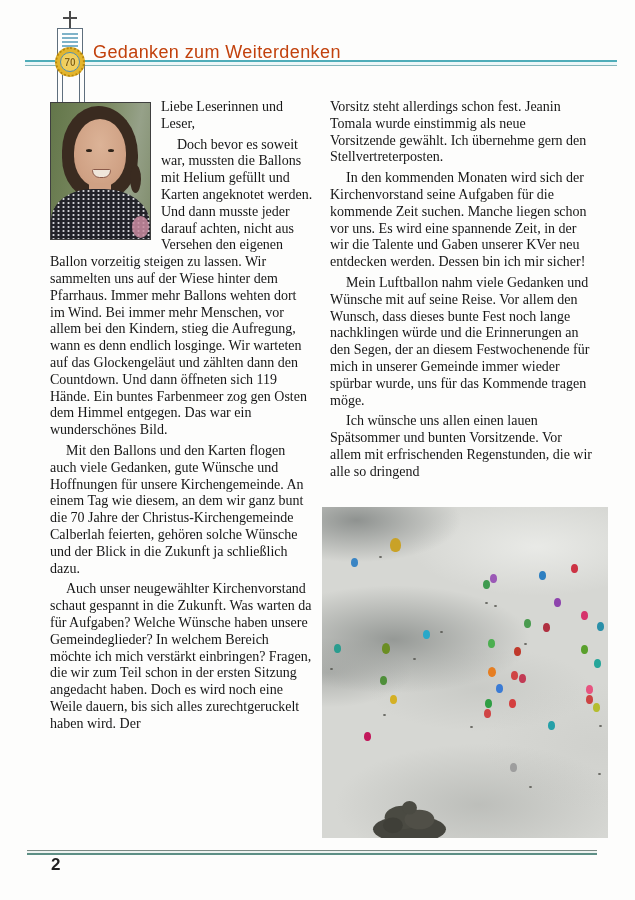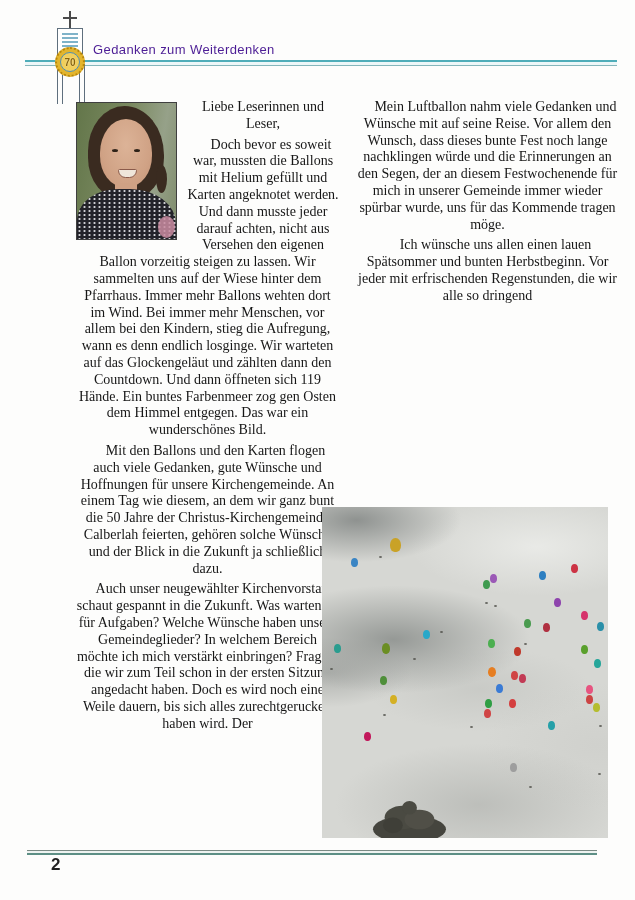--- a/index.html
+++ b/index.html
@@ -26,25 +26,25 @@
   .leg.l{left:9px;} .leg.r{left:31px;}
   .badge{position:absolute;left:7px;top:41px;width:30px;height:30px;border-radius:50%;
     background:#e3b52d;border:2px dotted #b8860b;box-sizing:border-box;
     display:flex;align-items:center;justify-content:center;z-index:3;}
   .badge-inner{width:20px;height:20px;border-radius:50%;background:#f2cf5b;
     border:1px solid #4f8fb5;display:flex;align-items:center;justify-content:center;
     font-family:"Liberation Sans",sans-serif;font-weight:bold;font-size:10px;
     color:#8a6508;text-shadow:0 0 1px #fff;box-sizing:border-box;}
   .page-title{
     position:absolute;left:93px;top:42px;
-    font-family:"Liberation Sans",sans-serif;font-size:13px;font-weight:400;
-    letter-spacing:0.4px;color:#4c1d95;white-space:nowrap;
+    font-family:"Liberation Sans",sans-serif;font-size:18px;font-weight:400;
+    letter-spacing:0.4px;color:#c2410c;white-space:nowrap;
   }
   
-  .col{position:absolute;top:99px;width:263px;font-size:14px;line-height:16.8px;text-align:center;margin-left:26px;}
+  .col{position:absolute;top:99px;width:263px;font-size:14px;line-height:16.8px;text-align:left;}
   .col-left{left:50px;}
   .col-right{left:330px;}
   .col p{margin:0 0 4px 0;}
   .col p.ind{text-indent:16px;}
   .salutation{margin-bottom:6px;}
   
   .portrait{float:left;width:99px;height:136px;border:1.5px solid #3f3f3f;
     margin:3px 10px 2px 0;position:relative;overflow:hidden;
     background:linear-gradient(100deg,#63764a 0%,#7b8a61 45%,#96a189 75%,#7f8c6b 100%);}
   .hair{position:absolute;left:11px;top:3px;width:76px;height:94px;
@@ -110,27 +110,29 @@
     <div class="face"></div>
     <div class="eye l"></div>
     <div class="eye r"></div>
     <div class="neck"></div>
     <div class="mouth"></div>
     <div class="scarf"></div>
     <div class="scarf-pink"></div>
   </div>
   <p class="salutation">Liebe Leserinnen und Leser,</p>
   <p class="ind">Doch bevor es soweit war, mussten die Ballons mit Helium gefüllt und Karten angeknotet werden. Und dann musste jeder darauf achten, nicht aus Versehen den eigenen Ballon vorzeitig steigen zu lassen. Wir sammelten uns auf der Wiese hinter dem Pfarrhaus. Immer mehr Ballons wehten dort im Wind. Bei immer mehr Menschen, vor allem bei den Kindern, stieg die Aufregung, wann es denn endlich losginge. Wir warteten auf das Glockengeläut und zählten dann den Countdown. Und dann öffneten sich 119 Hände. Ein buntes Farbenmeer zog gen Osten dem Himmel entgegen. Das war ein wunderschönes Bild.</p>
-  <p class="ind">Mit den Ballons und den Karten flogen auch viele Gedanken, gute Wünsche und Hoffnungen für unsere Kirchengemeinde. An einem Tag wie diesem, an dem wir ganz bunt die 50 Jahre der Christus-Kirchengemeinde Calberlah feierten, gehören solche Wünsche und der Blick in die Zukunft ja schließlich dazu.</p>
+  <p class="ind">Mit den Ballons und den Karten flogen auch viele Gedanken, gute Wünsche und Hoffnungen für unsere Kirchengemeinde. An einem Tag wie diesem, an dem wir ganz bunt die 70 Jahre der Christus-Kirchengemeinde Calberlah feierten, gehören solche Wünsche und der Blick in die Zukunft ja schließlich dazu.</p>
   <p class="ind">Auch unser neugewählter Kirchenvorstand schaut gespannt in die Zukunft. Was warten da für Aufgaben? Welche Wünsche haben unsere Gemeindeglieder? In welchem Bereich möchte ich mich verstärkt einbringen? Fragen, die wir zum Teil schon in der ersten Sitzung angedacht haben. Doch es wird noch eine Weile dauern, bis sich alles zurechtgeruckelt haben wird. Der</p>
 </div>
 
 <div class="col col-right">
+  <p>Vorsitz steht allerdings schon fest. Jeanin Tomala wurde einstimmig als neue Vorsitzende gewählt. Ich übernehme gern den Stellvertreterposten.</p>
+  <p class="ind">In den kommenden Monaten wird sich der Kirchenvorstand seine Aufgaben für die kommende Zeit suchen. Manche liegen schon vor uns. Es wird eine spannende Zeit, in der wir die Talente und Gaben unserer KVer neu entdecken werden. Dessen bin ich mir sicher!</p>
   <p class="ind">Mein Luftballon nahm viele Gedanken und Wünsche mit auf seine Reise. Vor allem den Wunsch, dass dieses bunte Fest noch lange nachklingen würde und die Erinnerungen an den Segen, der an diesem Festwochenende für mich in unserer Gemeinde immer wieder spürbar wurde, uns für das Kommende tragen möge.</p>
-  <p class="ind">Ich wünsche uns allen einen lauen Spätsommer und bunten Herbstbeginn. Vor jeder mit erfrischenden Regenstunden, die wir alle so dringend</p>
+  <p class="ind">Ich wünsche uns allen einen lauen Spätsommer und bunten Vorsitzende. Vor allem mit erfrischenden Regenstunden, die wir alle so dringend</p>
 </div>
 
 <div class="photo">
   <svg class="tree" viewBox="0 0 100 44" preserveAspectRatio="none">
     <ellipse cx="50" cy="34" rx="44" ry="14" fill="#45453e"></ellipse>
     <ellipse cx="42" cy="22" rx="22" ry="12" fill="#4a4a42"></ellipse>
     <ellipse cx="62" cy="24" rx="18" ry="10" fill="#504f47"></ellipse>
     <ellipse cx="50" cy="12" rx="9" ry="7" fill="#4a4a42"></ellipse>
     <ellipse cx="30" cy="30" rx="12" ry="8" fill="#3f3f38"></ellipse>
   </svg>

